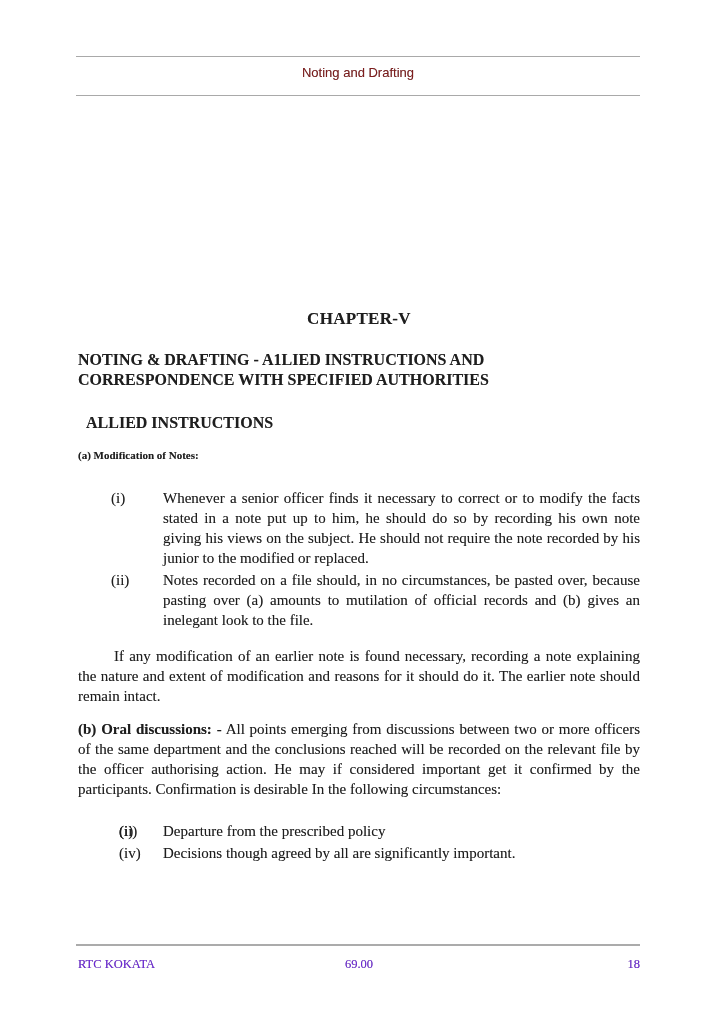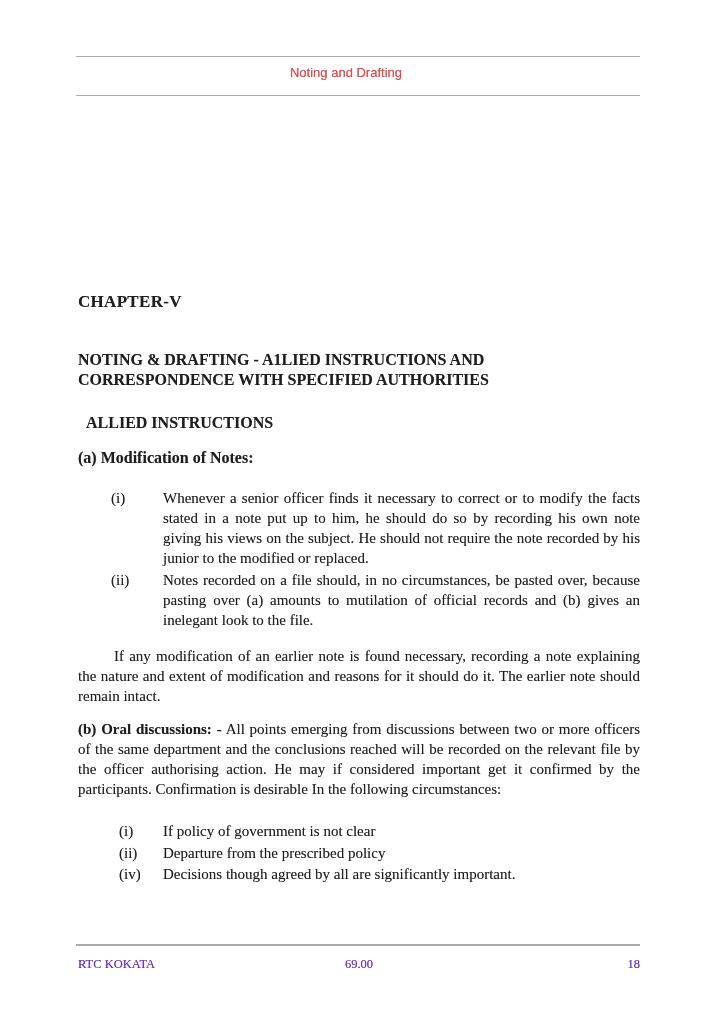--- a/index.html
+++ b/index.html
@@ -24,34 +24,35 @@
     left: 76px;
     width: 564px;
     border-top: 1px solid #a9a9a9;
     height: 0;
   }
   .rule-h1 { top: 56px; }
   .rule-h2 { top: 95px; }
   .running-title {
     position: absolute;
     top: 65px;
-    left: 64px;
+    left: 76px;
     width: 564px;
     text-align: center;
     font-family: "Liberation Sans", "DejaVu Sans", sans-serif;
     font-size: 13px;
-    color: #ef4444;
+    color: #7f1d1d;
   }
 
   
   .chapter {
     position: absolute;
-    top: 292px;
-    left: 78px;
-    width: 562px;
+    top: 309px;
+    left: 78px;
+    width: 562px;
+    text-align: center;
     font-size: 17px;
     font-weight: bold;
     letter-spacing: 0.3px;
     margin: 0;
   }
   .doc-title {
     position: absolute;
     top: 350px;
     left: 78px;
     width: 562px;
@@ -67,21 +68,21 @@
     left: 78px;
     font-weight: bold;
     font-size: 16px;
     margin: 8px;
   }
   .sub-a-heading {
     position: absolute;
     top: 449px;
     left: 78px;
     font-weight: bold;
-    font-size: 16px;
+    font-size: 11px;
     margin: 0;
   }
 
   
   .list1 {
     position: absolute;
     top: 488px;
     left: 78px;
     width: 562px;
     font-size: 15px;
@@ -191,21 +192,20 @@
   <p class="para-a">If any modification of an earlier note is found necessary, recording a note explaining the nature and extent of modification and reasons for it should do it. The earlier note should remain intact.</p>
 
   <p class="para-b">
     <span class="lead">(b) Oral discussions: -</span>
     <span>All points emerging from discussions between two or more officers of the same department and the conclusions reached will be recorded on the relevant file by the officer authorising action. He may if considered important get it confirmed by the participants. Confirmation is desirable In the following circumstances:</span>
   </p>
 
   <div class="list2">
     <div class="item">
       <span class="marker">(i)</span>
-      <span>If policy of government is not clear</span>
     </div>
     <div class="item">
       <span class="marker">(ii)</span>
       <span>Departure from the prescribed policy</span>
     </div>
     <div class="item">
       <span class="marker">(iv)</span>
       <span>Decisions though agreed by all are significantly  important.</span>
     </div>
   </div>

